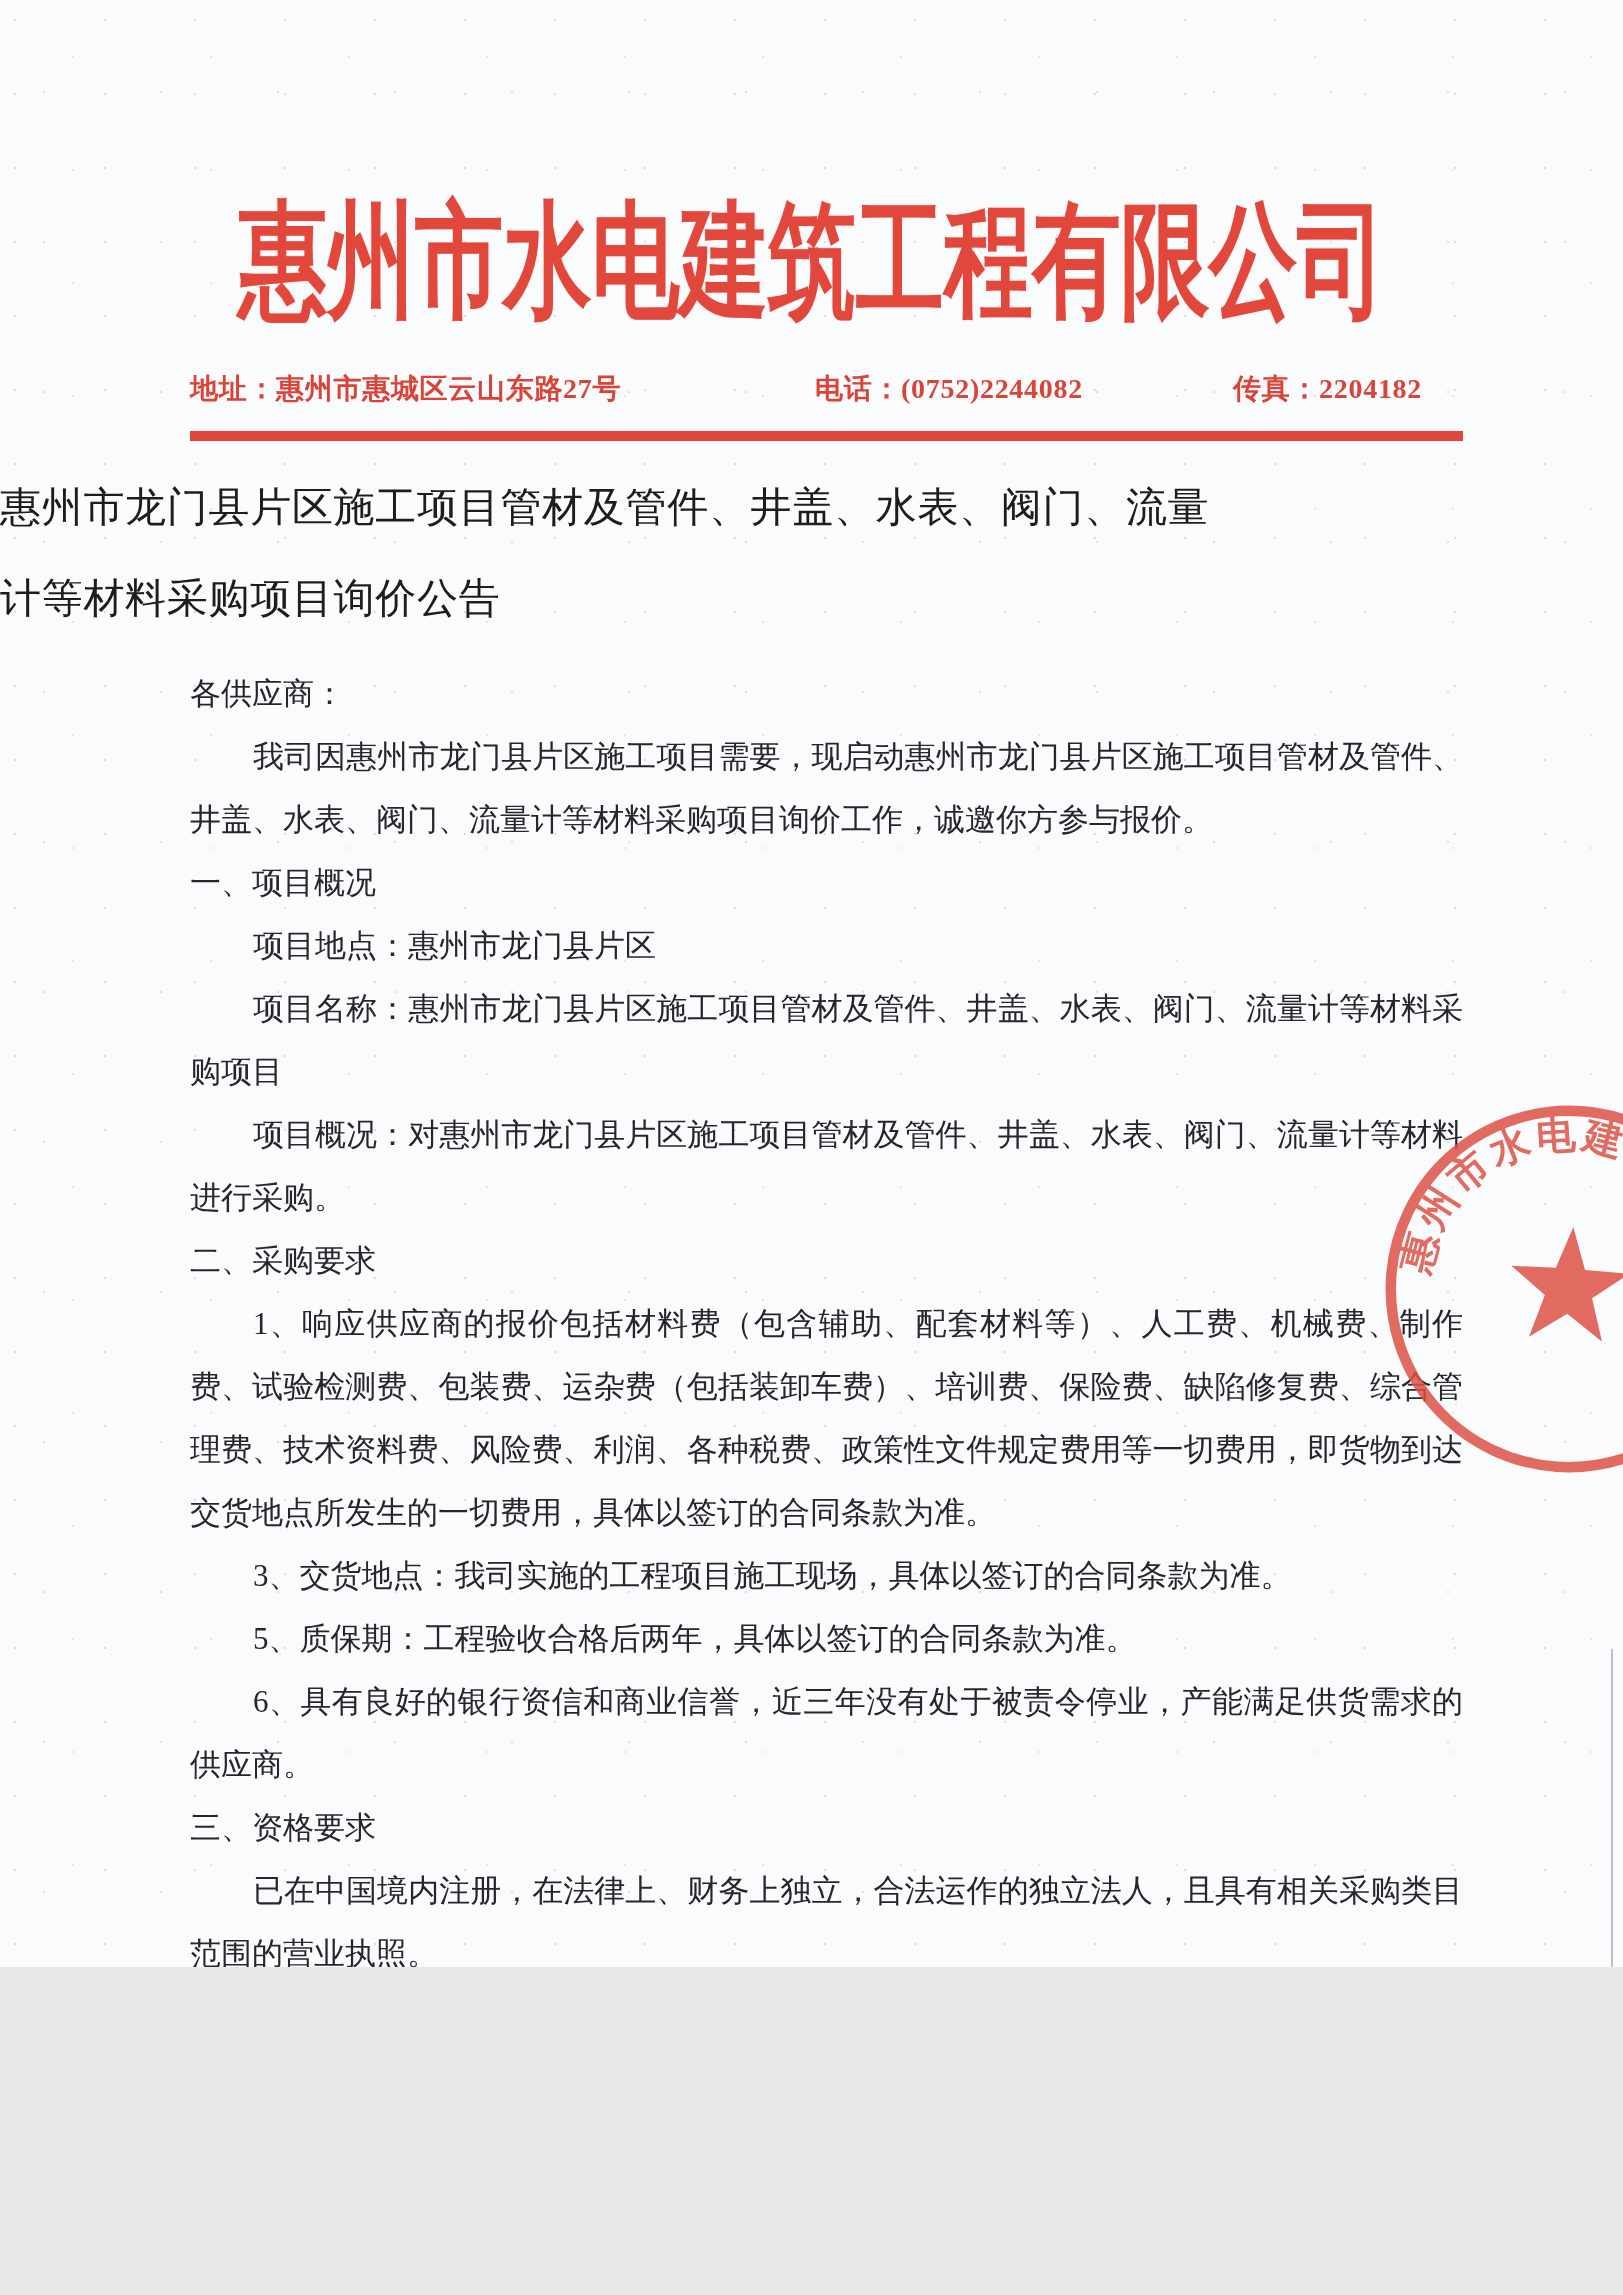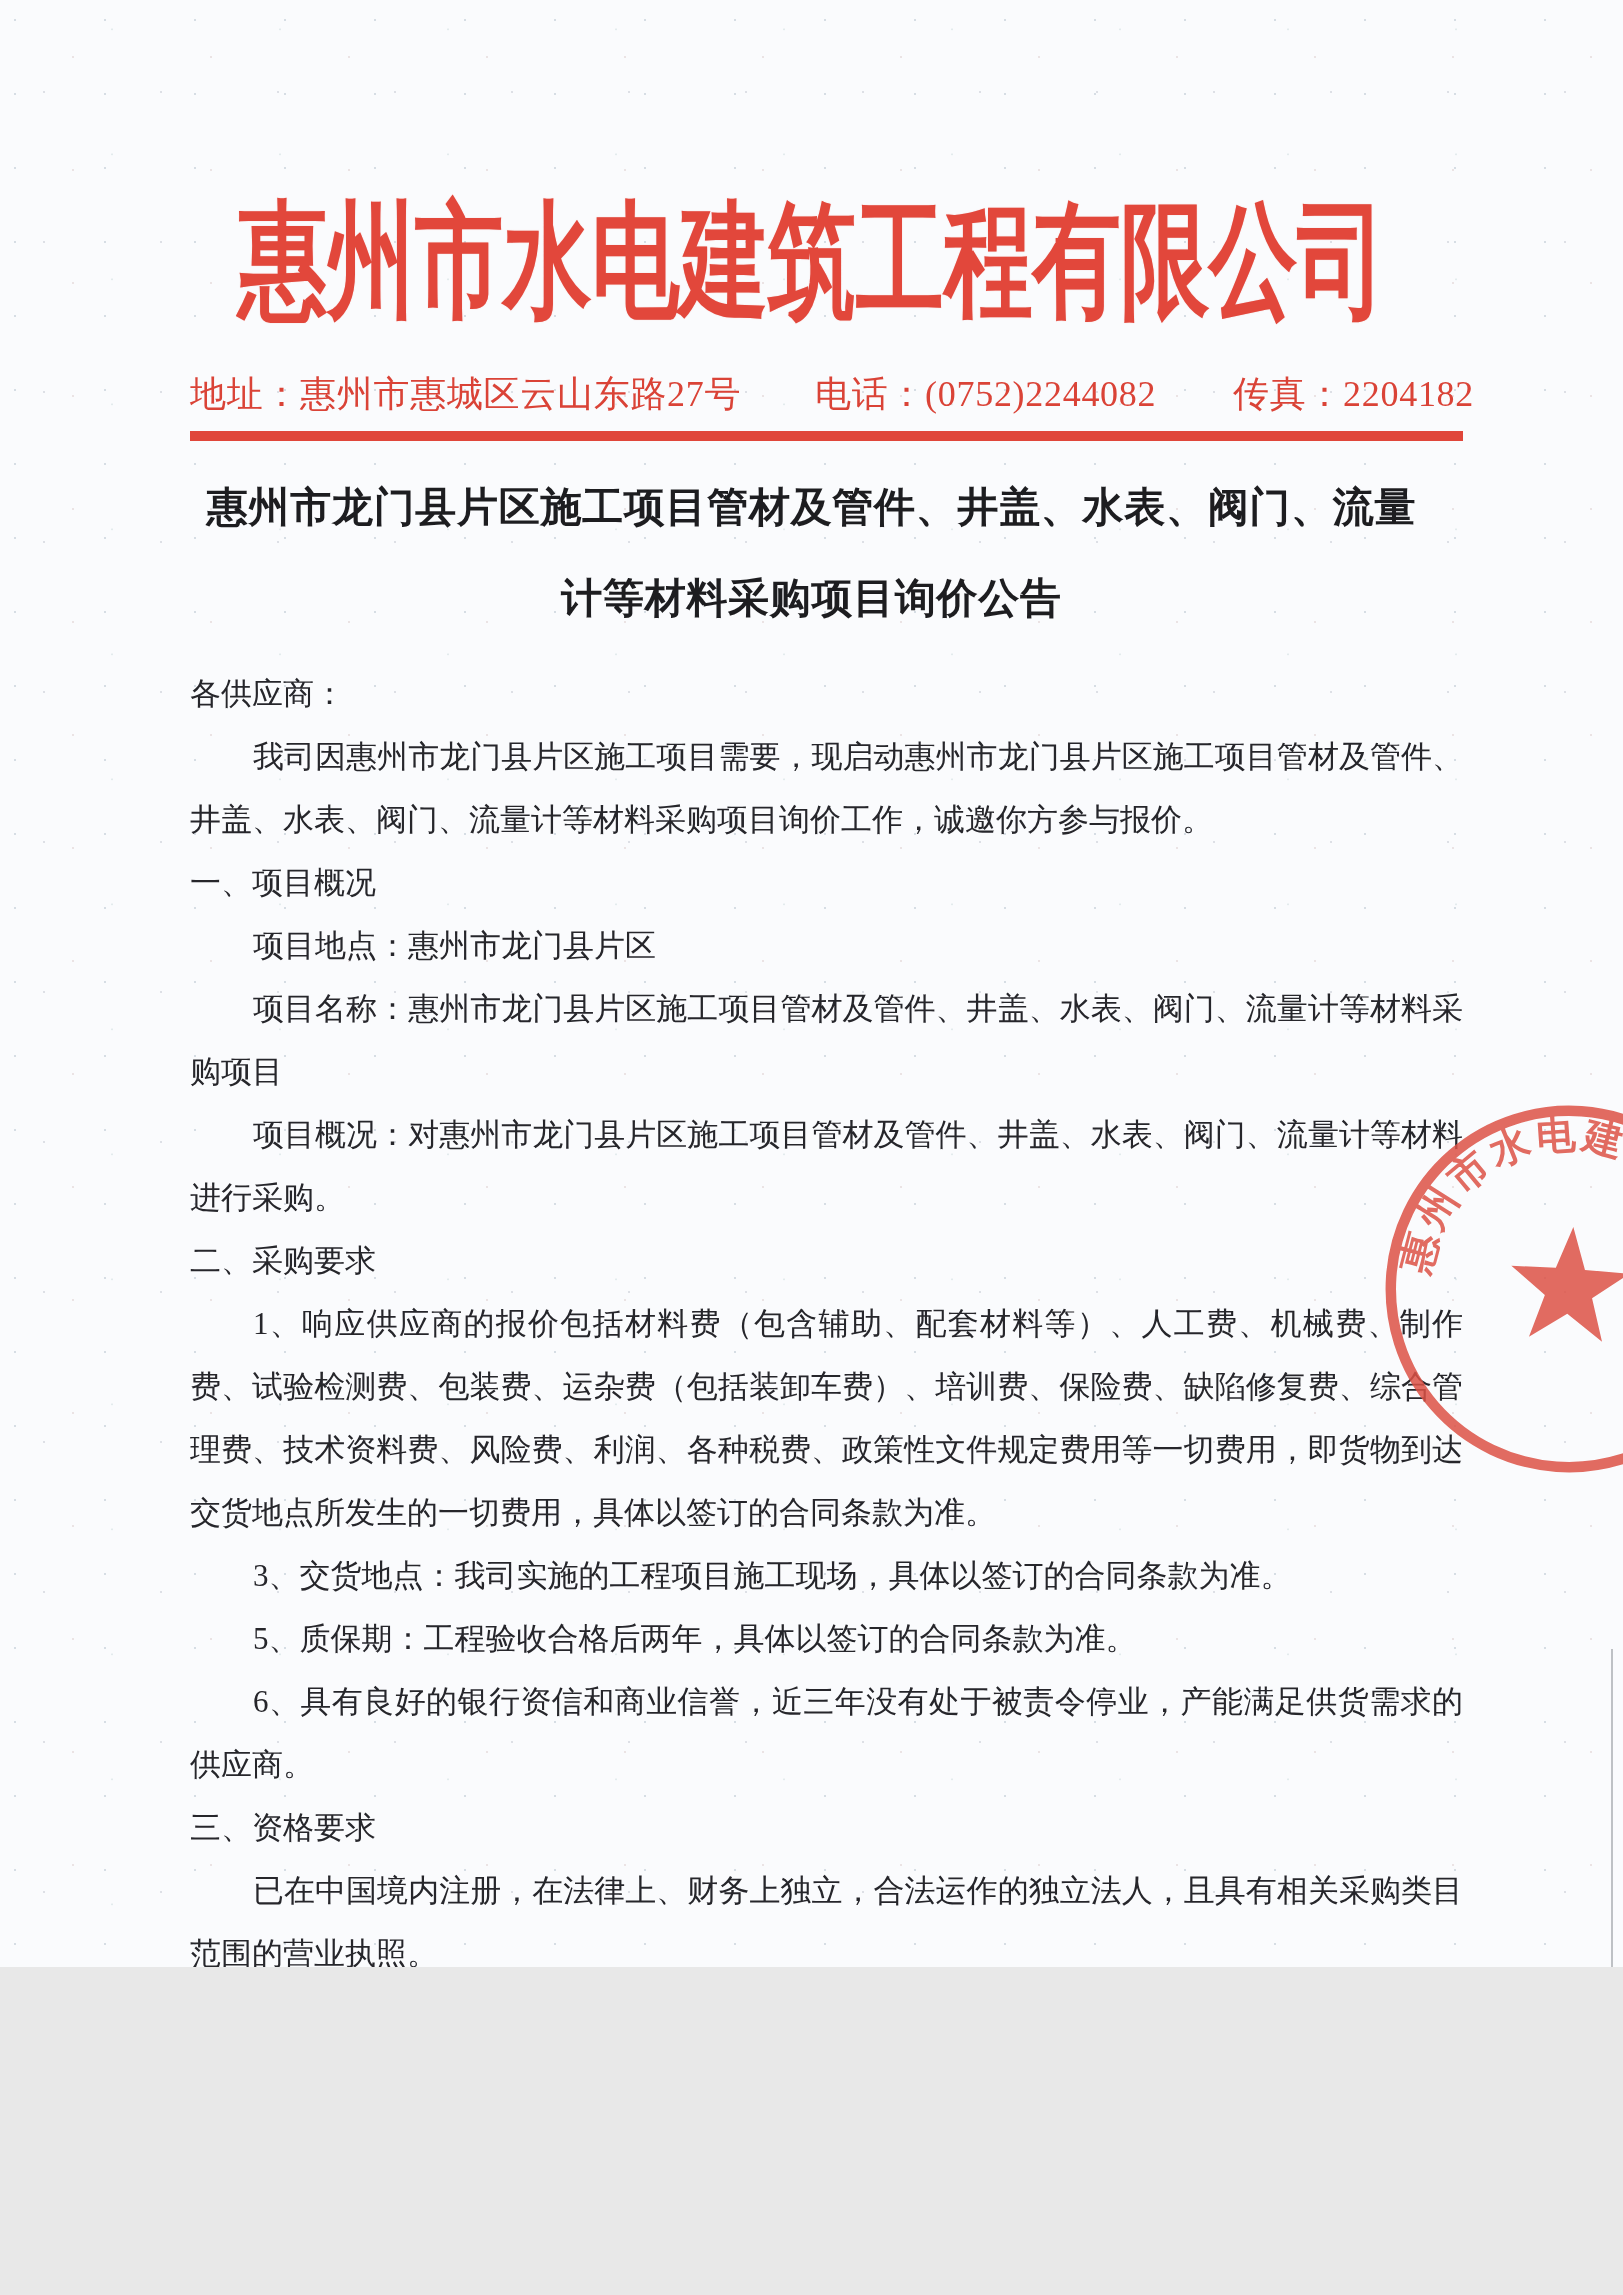--- a/index.html
+++ b/index.html
@@ -24,34 +24,34 @@
   }
   .company-name{
     font-size:126px;font-weight:bold;line-height:1.05;
     color:#e2473b;white-space:nowrap;
     transform:scaleX(.70);transform-origin:50% 50%;
     letter-spacing:0;
     text-shadow:0 0 1.3px rgba(226,71,59,.35);
   }
   .letterhead-info{position:absolute;top:370px;left:0;width:100%;height:52px;}
   .letterhead-info span{
-    position:absolute;font-size:36px;font-weight:normal;color:#da4337;
+    position:absolute;font-size:28px;font-weight:bold;color:#da4337;
     white-space:nowrap;letter-spacing:0.7px;
   }
   .lh-address{left:190px;}
   .lh-phone{left:815px;}
   .lh-fax{left:1233px;}
   .letterhead-rule{
     position:absolute;left:190px;top:431px;width:1273px;height:9.8px;
     background:#e0463a;
   }
   
   .doc-title{
     position:absolute;left:0;width:100%;
-    text-align:center;font-size:41px;font-weight:bold;color:#1d1d20;
+    text-align:left;font-size:41px;font-weight:normal;color:#1d1d20;
     letter-spacing:0.7px;white-space:nowrap;
   }
   .doc-title.l1{top:480px;}
   .doc-title.l2{top:571px;}
   
   .doc-body{
     position:absolute;left:190px;top:662px;width:1273px;
     font-size:31px;line-height:63px;color:#26262b;
     text-align:justify;text-justify:inter-character;
   }

